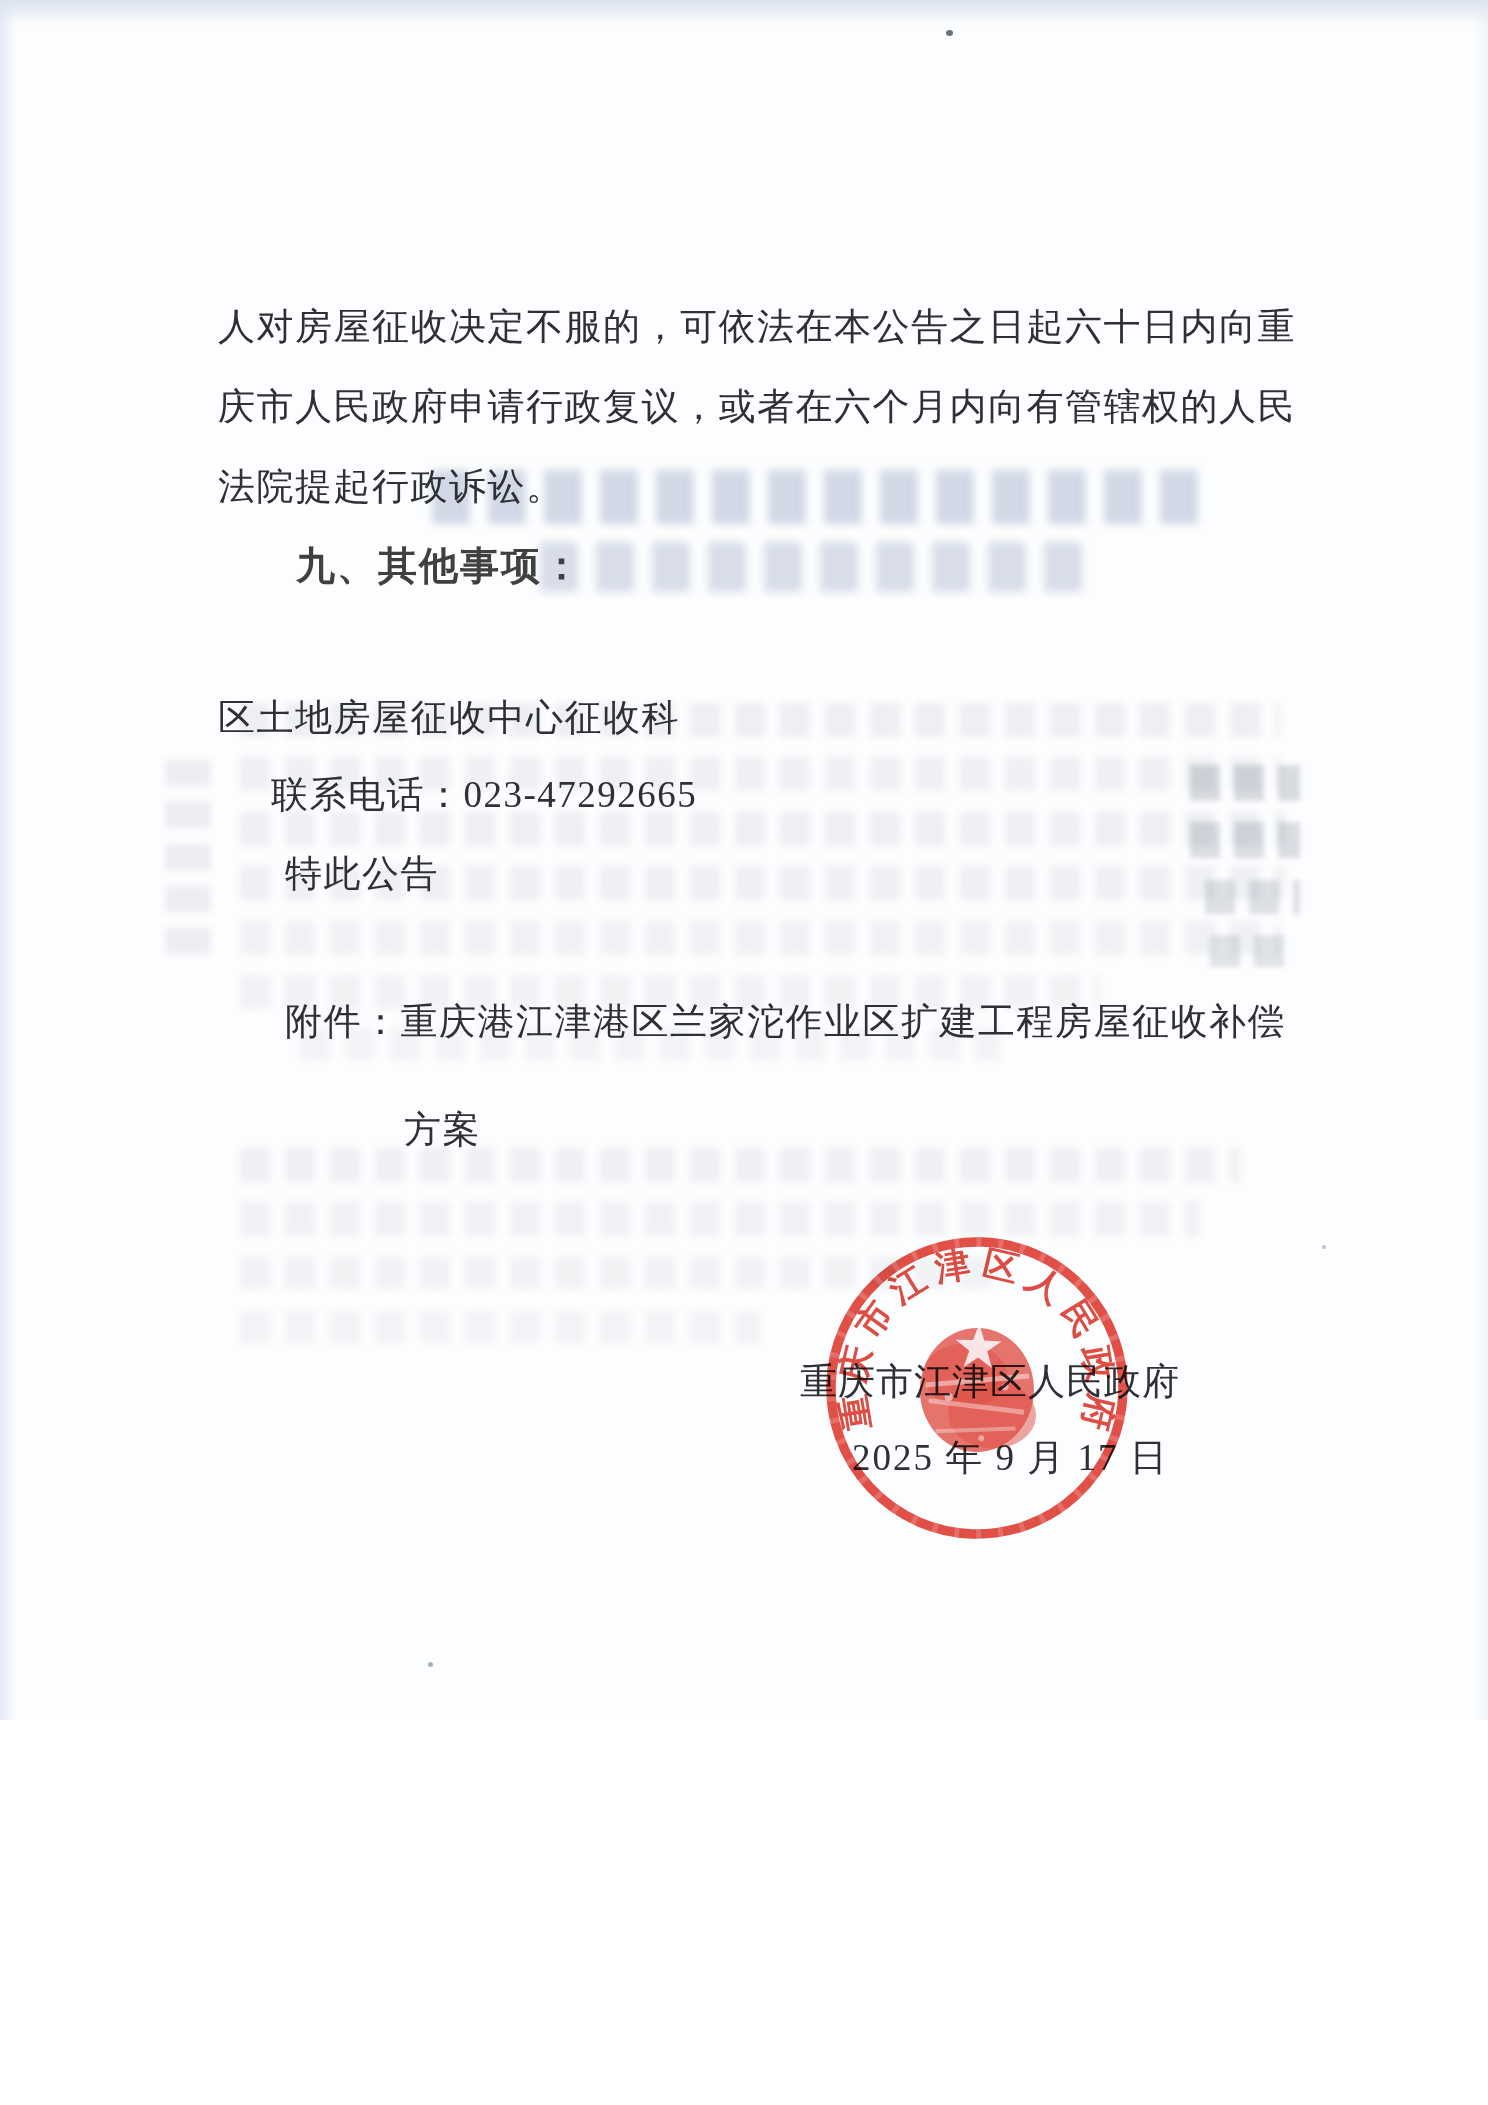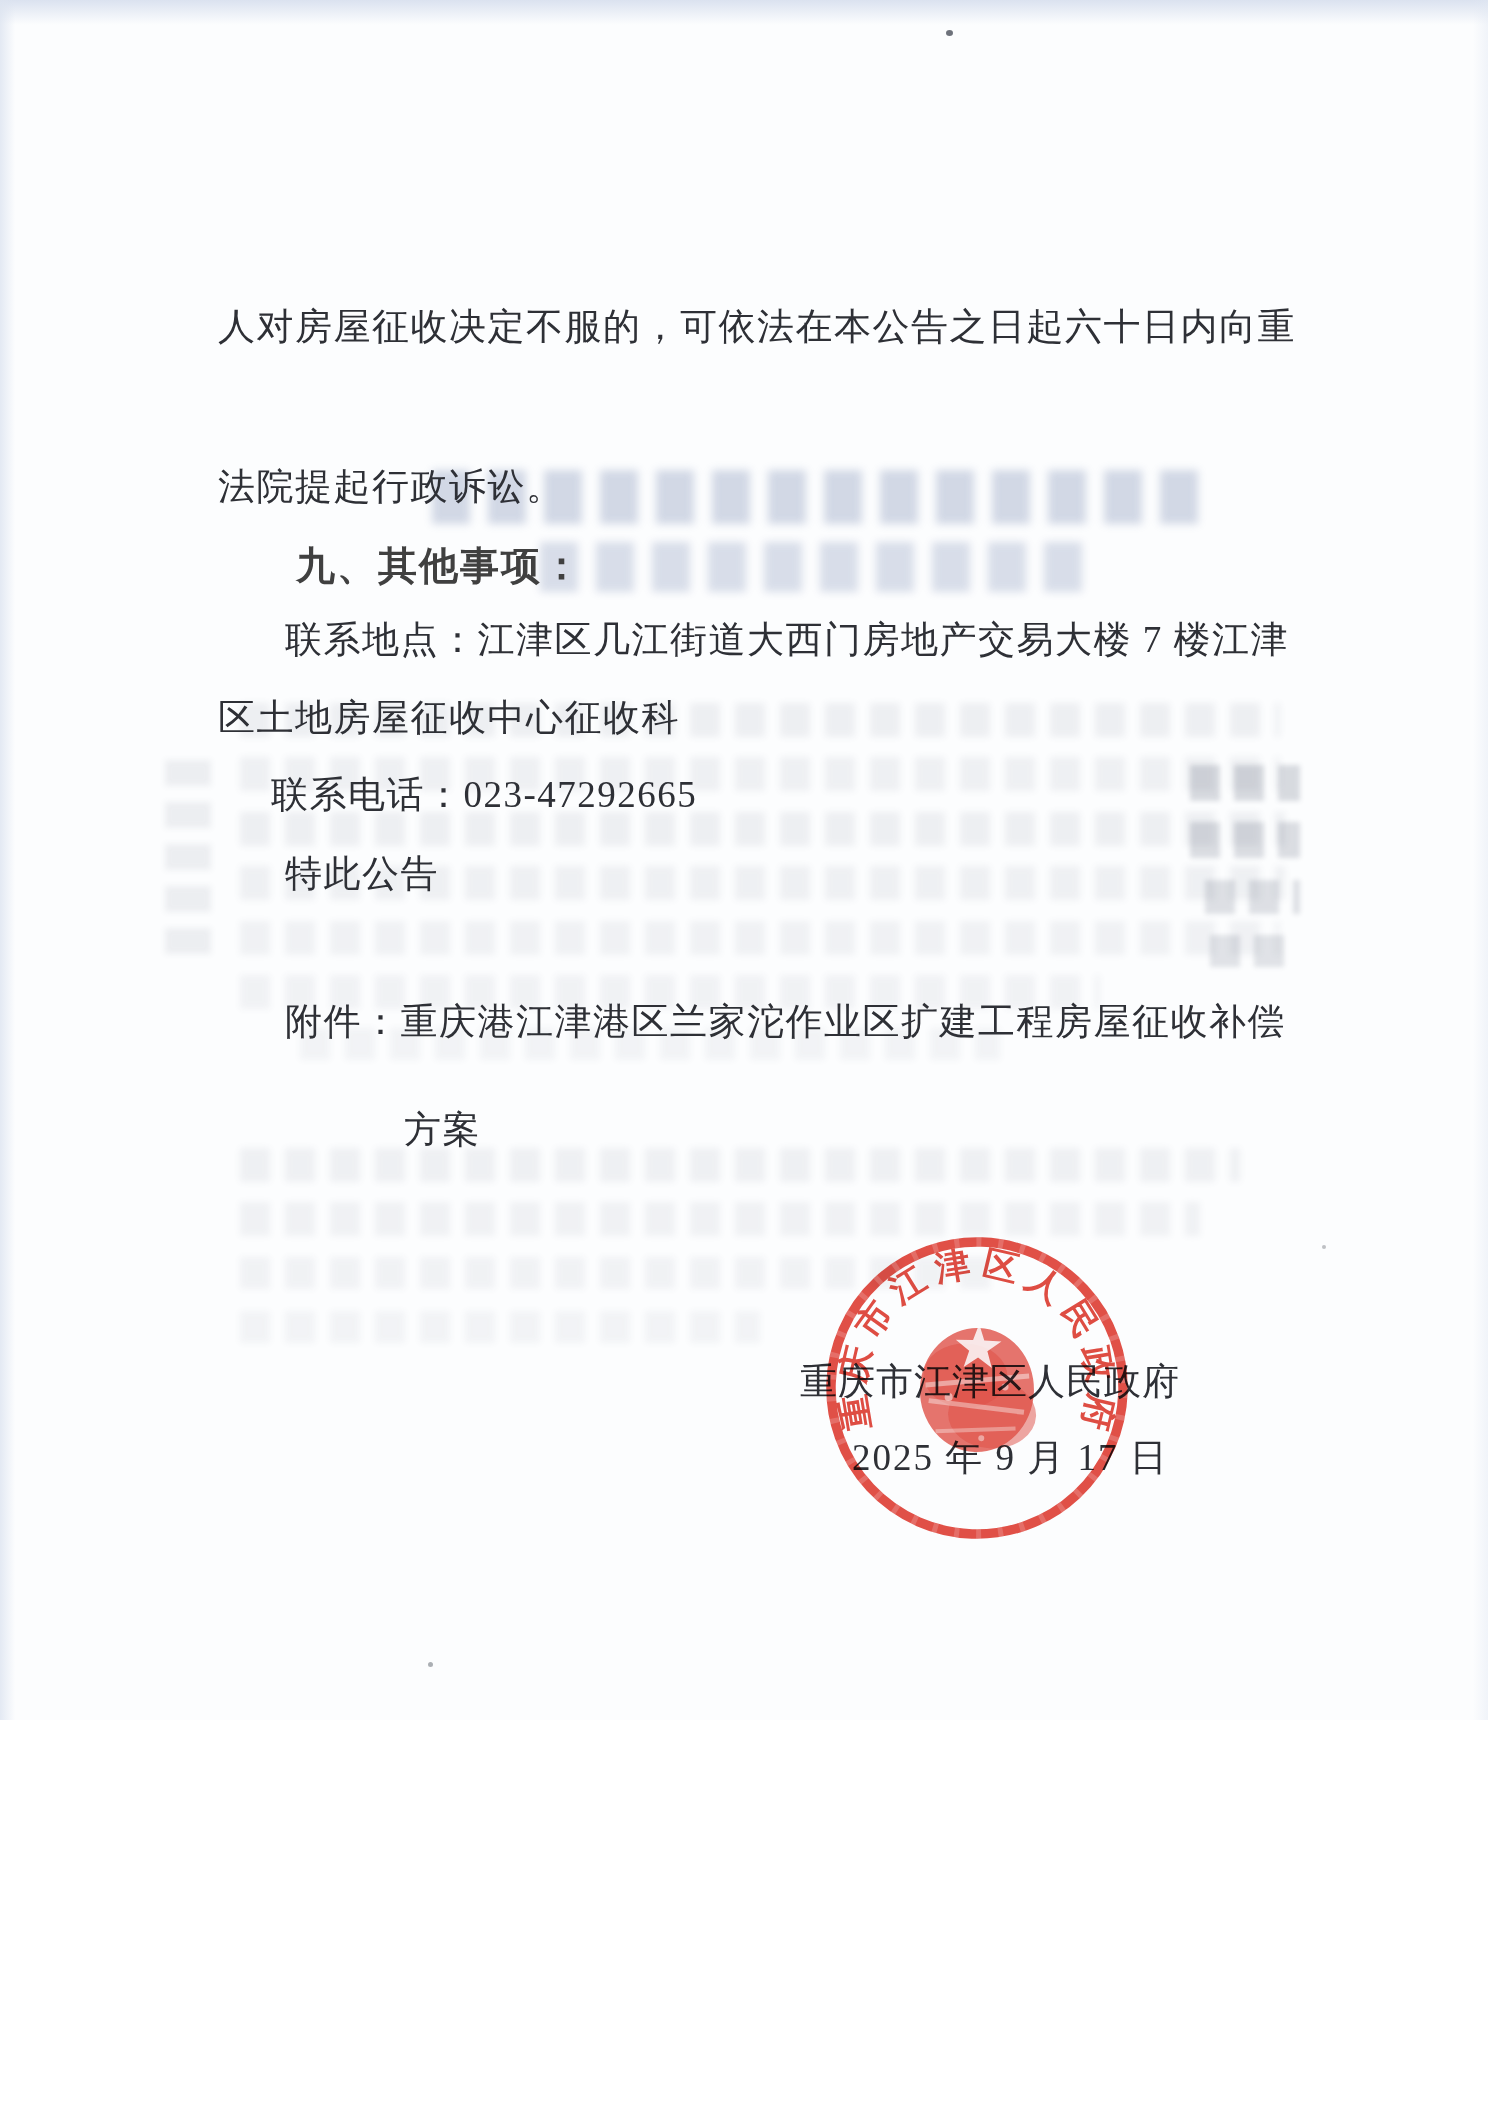--- a/index.html
+++ b/index.html
@@ -122,25 +122,25 @@
   <div class="ghost ghost-gray gb1"></div>
   <div class="ghost ghost-gray gb2"></div>
   <div class="ghost ghost-gray gb3"></div>
   <div class="ghost ghost-gray gb4"></div>
 
   <div class="speck sp1"></div>
   <div class="speck sp2"></div>
   <div class="speck sp3"></div>
 
   <div class="line l-body1">人对房屋征收决定不服的，可依法在本公告之日起六十日内向重</div>
+  <div class="line l-body2">庆市人民政府申请行政复议，或者在六个月内向有管辖权的人民</div>
   <div class="line l-body3">法院提起行政诉讼。</div>
 
   <div class="line l-head">九、其他事项：</div>
 
-  <div class="line l-addr1">联系地点：江津区几江街道大西门房地产交易大楼 7 楼江津</div>
   <div class="line l-addr2">区土地房屋征收中心征收科</div>
   <div class="line l-phone">联系电话：023-47292665</div>
   <div class="line l-close">特此公告</div>
 
   <div class="line l-att1">附件：重庆港江津港区兰家沱作业区扩建工程房屋征收补偿</div>
   <div class="line l-att2">方案</div>
 
   <div class="line l-sig">重庆市江津区人民政府</div>
   <div class="line l-date">2025 年 9 月 17 日</div>
 

